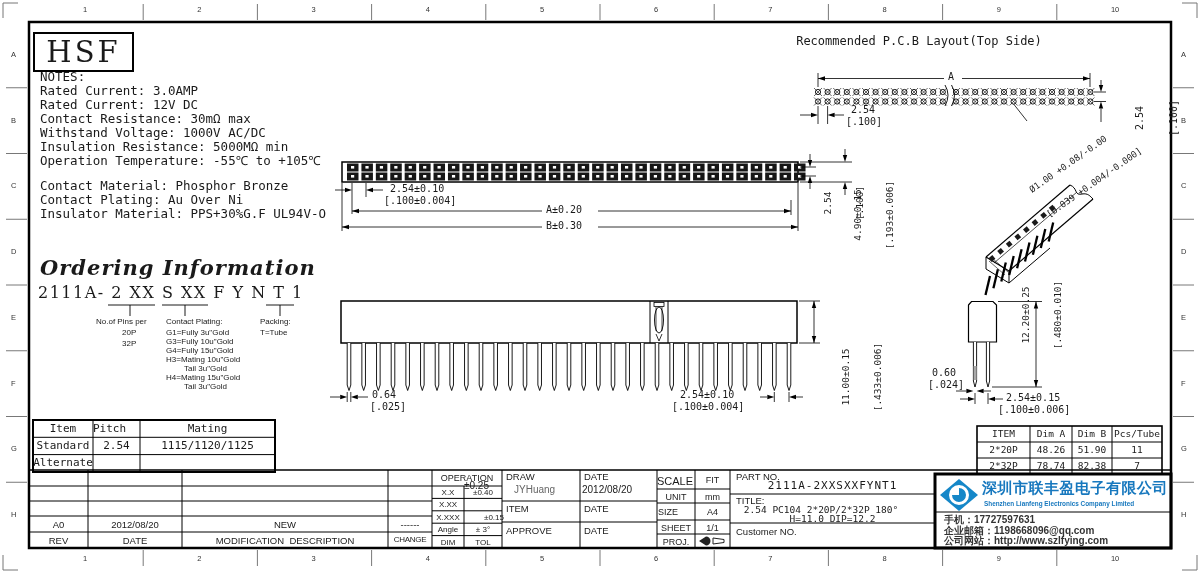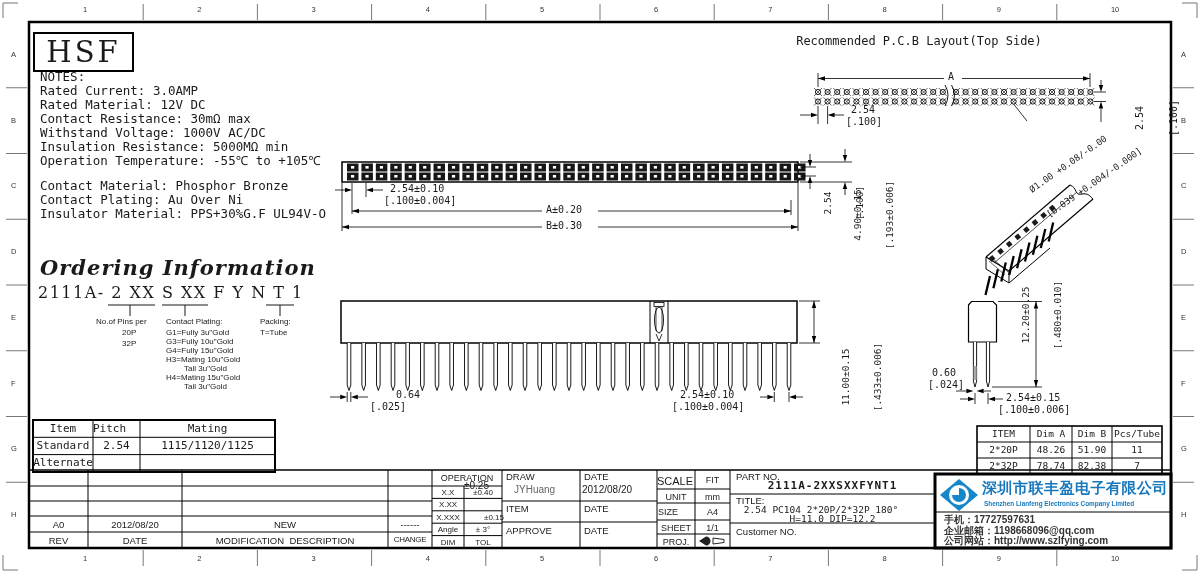--- a/index.html
+++ b/index.html
@@ -604,21 +604,21 @@
       <span class="ruler-lab" style="left: 11px; top: 510.125px;">H</span>
       <span class="ruler-lab" style="left: 1181px; top: 510.125px;">H</span>
     </div>
 
   <div class="t serif" style="left:33px;top:32px;width:97px;height:36px;border:2.5px solid #000;
               font-size:29px;text-align:center;line-height:36px;letter-spacing:3px">HSF</div>
 
   <div>
     <div class="t mono" style="left:40px;top:70px;font-size:12.5px">NOTES:</div>
     <div class="t mono" style="left:40px;top:84px;font-size:12.5px">Rated Current: 3.0AMP</div>
-    <div class="t mono" style="left:40px;top:98px;font-size:12.5px">Rated Material: 12V DC</div>
+    <div class="t mono" style="left:40px;top:98px;font-size:12.5px">Rated Current: 12V DC</div>
     <div class="t mono" style="left:40px;top:112px;font-size:12.5px">Contact Resistance: 30mΩ max</div>
     <div class="t mono" style="left:40px;top:126px;font-size:12.5px">Withstand Voltage: 1000V AC/DC</div>
     <div class="t mono" style="left:40px;top:140px;font-size:12.5px">Insulation Resistance: 5000MΩ min</div>
     <div class="t mono" style="left:40px;top:154px;font-size:12.5px">Operation Temperature: -55℃ to +105℃</div>
     <div class="t mono" style="left:40px;top:179px;font-size:12.5px">Contact Material: Phosphor Bronze</div>
     <div class="t mono" style="left:40px;top:193px;font-size:12.5px">Contact Plating: Au Over Ni</div>
     <div class="t mono" style="left:40px;top:207px;font-size:12.5px">Insulator Material: PPS+30%G.F UL94V-O</div>
   </div>
 
   <div class="t mono c" style="left:785px;top:35px;width:268px;font-size:12px">Recommended P.C.B Layout(Top Side)</div>
@@ -656,21 +656,21 @@
   <div class="t" style="left:166px;top:329px;font-size:8px">G1=Fully 3u"Gold</div>
   <div class="t" style="left:166px;top:338px;font-size:8px">G3=Fully 10u"Gold</div>
   <div class="t" style="left:166px;top:347px;font-size:8px">G4=Fully 15u"Gold</div>
   <div class="t" style="left:166px;top:356px;font-size:8px">H3=Mating 10u"Gold</div>
   <div class="t" style="left:184px;top:365px;font-size:8px">Tail 3u"Gold</div>
   <div class="t" style="left:166px;top:374px;font-size:8px">H4=Mating 15u"Gold</div>
   <div class="t" style="left:184px;top:383px;font-size:8px">Tail 3u"Gold</div>
   <div class="t" style="left:260px;top:318px;font-size:8px">Packing:</div>
   <div class="t" style="left:260px;top:329px;font-size:8px">T=Tube</div>
 
-  <div class="t mono" style="left:396px;top:389px;font-size:10px">0.64</div>
+  <div class="t mono" style="left:372px;top:389px;font-size:10px">0.64</div>
   <div class="t mono" style="left:370px;top:401px;font-size:10px">[.025]</div>
   <div class="t mono" style="left:680px;top:389px;font-size:10px">2.54±0.10</div>
   <div class="t mono" style="left:672px;top:401px;font-size:10px">[.100±0.004]</div>
   <div class="t rot mono" style="left:820px;top:416px;width:78px;font-size:9.5px">
     <div>11.00±0.15</div>
     <div>[.433±0.006]</div>
   </div>
 
   <div class="t rot mono" style="left:1000px;top:350px;width:70px;font-size:9.5px">
     <div>12.20±0.25</div>
@@ -747,21 +747,21 @@
     <div class="t c" style="left:695px;top:507px;width:35px;font-size:9px">A4</div>
     <div class="t c" style="left:657px;top:523px;width:38px;font-size:9px">SHEET</div>
     <div class="t c" style="left:695px;top:523px;width:35px;font-size:9px">1/1</div>
     <div class="t c" style="left:657px;top:537px;width:38px;font-size:9px">PROJ.</div>
     <svg width="28" height="12" style="left:698px;top:535px">
       <path d="M1 6 L8 1.5 A4.5 4.5 0 0 1 8 10.5 Z" fill="#222"></path>
       <path d="M15 3 L26 4.5 L26 7.5 L15 9 Z" fill="none" stroke="#222" stroke-width="1"></path>
     </svg>
 
     <div class="t" style="left:736px;top:472px;font-size:9.5px">PART NO.</div>
-    <div class="t mono c" style="left:730px;top:480px;width:205px;font-size:11px;font-weight:bold;letter-spacing:1px">2111A-2XXSXXFYNT1</div>
+    <div class="t mono c" style="left:730px;top:480px;width:205px;font-size:11px;font-weight:normal;letter-spacing:1px">2111A-2XXSXXFYNT1</div>
     <div class="t" style="left:736px;top:496px;font-size:9.5px">TITLE:</div>
     <div class="t mono c" style="left:730px;top:504.5px;width:182px;font-size:9.5px">2.54 PC104 2*20P/2*32P 180°</div>
     <div class="t mono c" style="left:730px;top:513.5px;width:205px;font-size:9.5px">H=11.0 DIP=12.2</div>
     <div class="t" style="left:736px;top:527px;font-size:9.5px">Customer NO.</div>
   </div>
 
   <div>
     <svg width="40" height="34" style="left:939px;top:478px">
       <polygon points="20,1 39,17 20,33 1,17" fill="#1587c8"></polygon>
       <circle cx="20" cy="17" r="8.5" fill="none" stroke="#fff" stroke-width="3"></circle>

